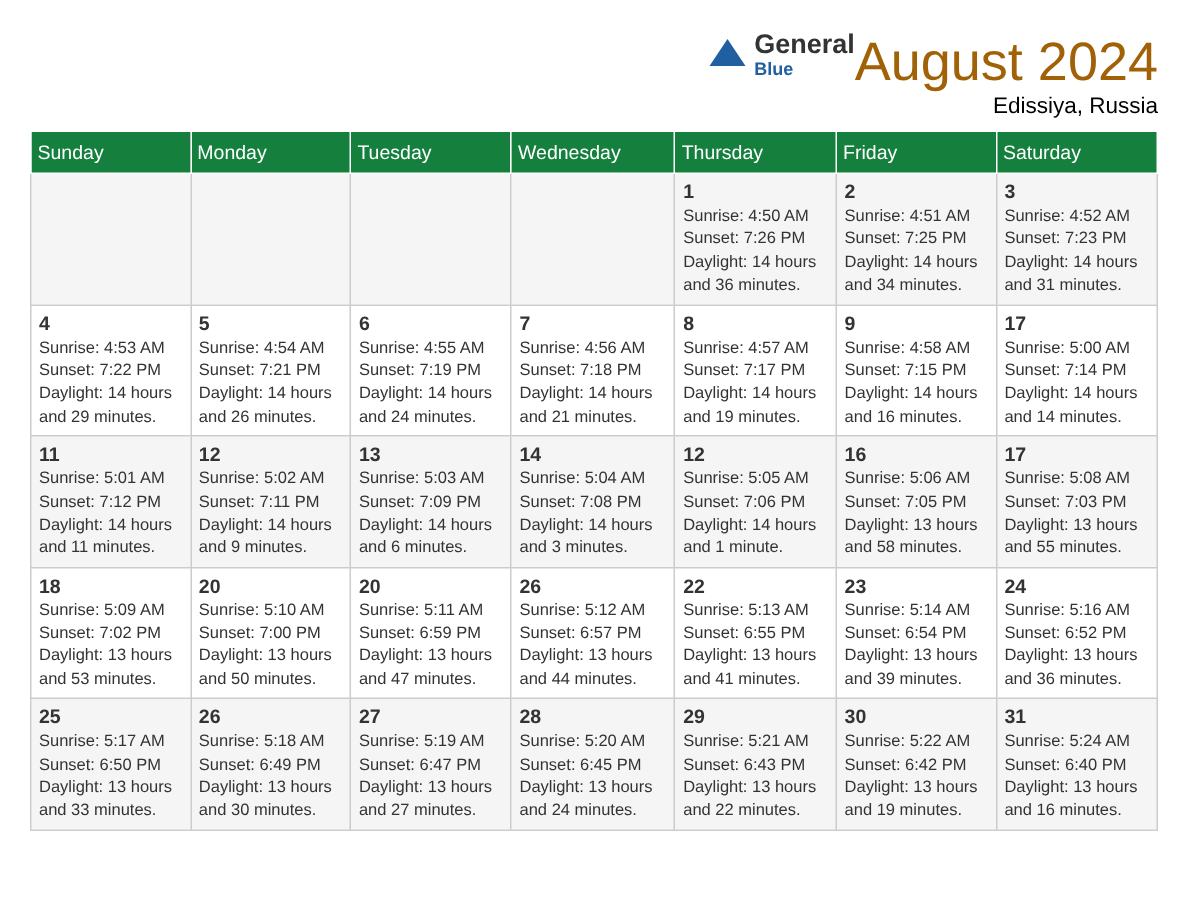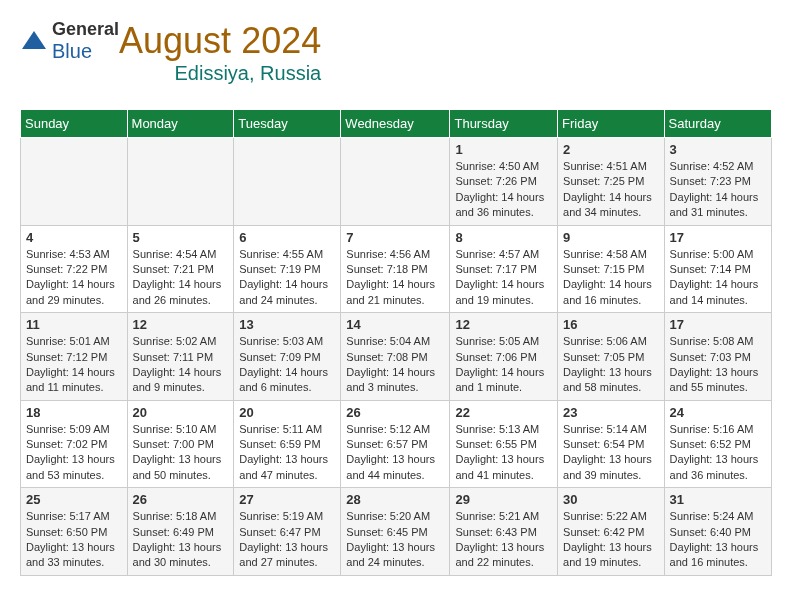--- a/index.html
+++ b/index.html
@@ -5,59 +5,59 @@
     * { box-sizing: border-box; margin: 0; padding: 0; }
     body {
       font-family: Arial, sans-serif;
       background: #fff;
       width: 792px;
       min-height: 612px;
       padding: 20px;
     }
     .header {
       display: flex;
-      justify-content: flex-start;
+      justify-content: flex-end;
       align-items: flex-start;
-      margin-bottom: 24px;
+      margin-bottom: 8px;
     }
     .logo {
       display: flex;
       align-items: center;
       gap: 4px;
     }
     .logo-text {
       display: flex;
       flex-direction: column;
       line-height: 1.1;
     }
     .logo-general {
       font-size: 18px;
       font-weight: bold;
       color: #333;
     }
     .logo-blue {
-      font-size: 20px;
-      font-weight: normal;
+      font-size: 12px;
+      font-weight: bold;
       color: #2060a0;
     }
     .logo-icon {
       width: 28px;
       height: 28px;
     }
     .title-block {
       text-align: right;
     }
     .month-title {
       font-size: 36px;
       color: #a16207;
       font-weight: normal;
     }
     .location {
-      font-size: 20px;
-      color: #0f766e;
+      font-size: 15px;
+      color: #000000;
     }
     .calendar {
       width: 100%;
       border-collapse: collapse;
       font-size: 11px;
     }
     .calendar thead th {
       background-color: #15803d;
       color: #fff;
       padding: 6px 4px;

